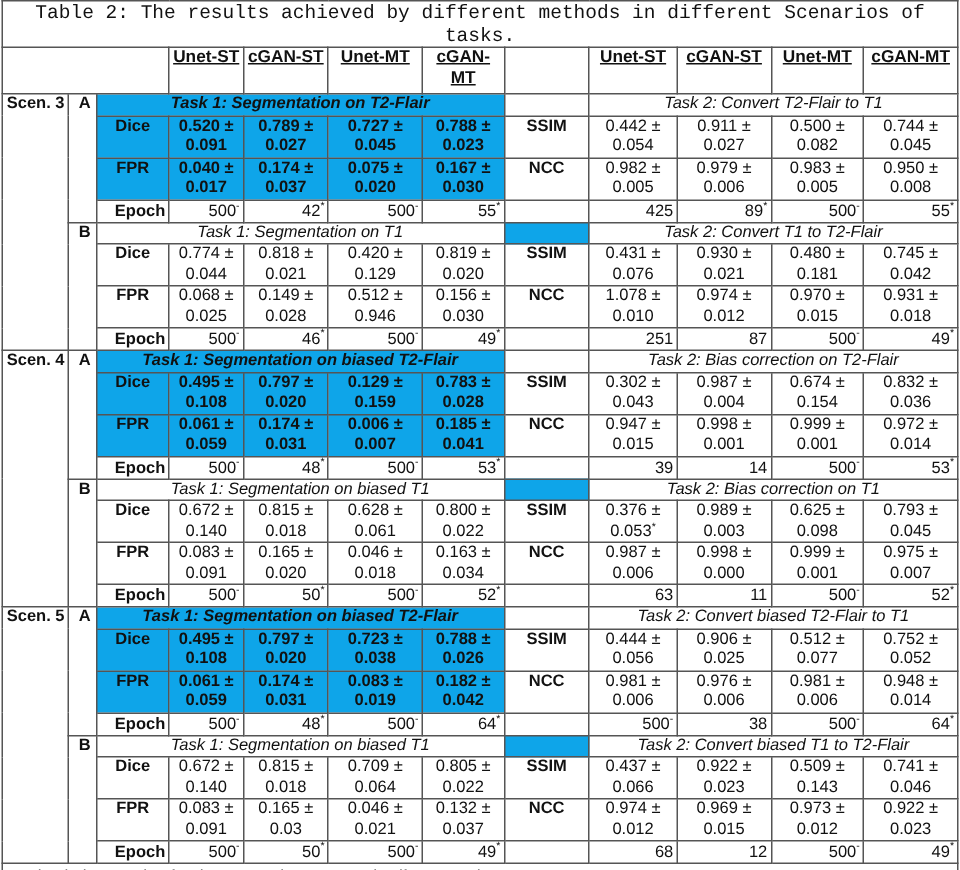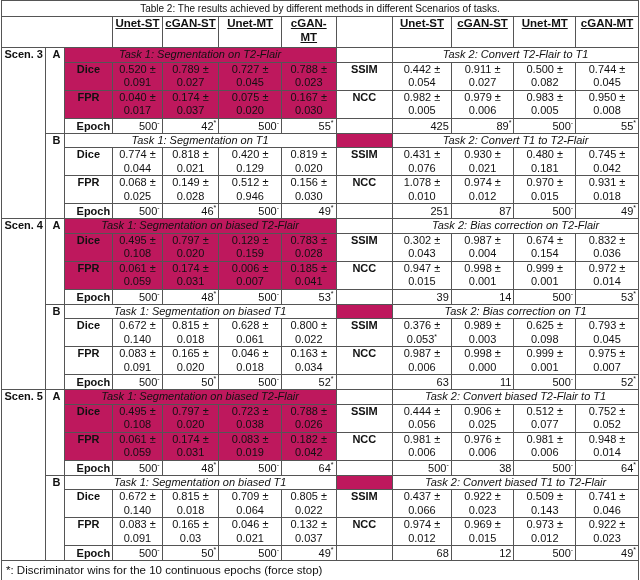--- a/index.html
+++ b/index.html
@@ -1,25 +1,25 @@
 <!DOCTYPE html>
 <html><head>
 <meta charset="utf-8">
 <style>
   html, body { margin: 0; padding: 0; background: #ffffff; }
   body { width: 640px; height: 580px; overflow: hidden; font-family: "Liberation Sans", sans-serif; color: #111; }
   table { border-collapse: collapse; width: 638px; margin-left: 1px; table-layout: fixed; font-size: 11px; }
   td { border: 1px solid #555; padding: 0 2px; text-align: center; line-height: 13.5px; vertical-align: top; }
-  .caption td { font-size: 10px; line-height: 15px; }
+  .caption td { font-size: 13px; line-height: 15px; font-family: Liberation Mono, monospace; }
   .hdr td { font-weight: bold; font-size: 11.5px; height: 30px; text-decoration: underline; }
   .scen { font-weight: bold; font-size: 11px; line-height: 13px; }
   .sub { font-weight: bold; text-align: left; padding-left: 6px; }
   .task { font-style: italic; }
   .metric { font-weight: bold; }
-  .g { background: #be185d; }
+  .g { background: #0ea5e9; font-weight: bold; }
   .epoch td { line-height: 14px; text-align: right; }
   sup { font-size: 7px; vertical-align: top; line-height: 8px; }
   .notes td { text-align: left; padding: 2px 4px; font-size: 11.5px; line-height: 15.5px; border-top: 1px solid #555; }
 </style>
 </head>
 <body>
 
 <table>
   <colgroup>
     <col style="width:44px">

